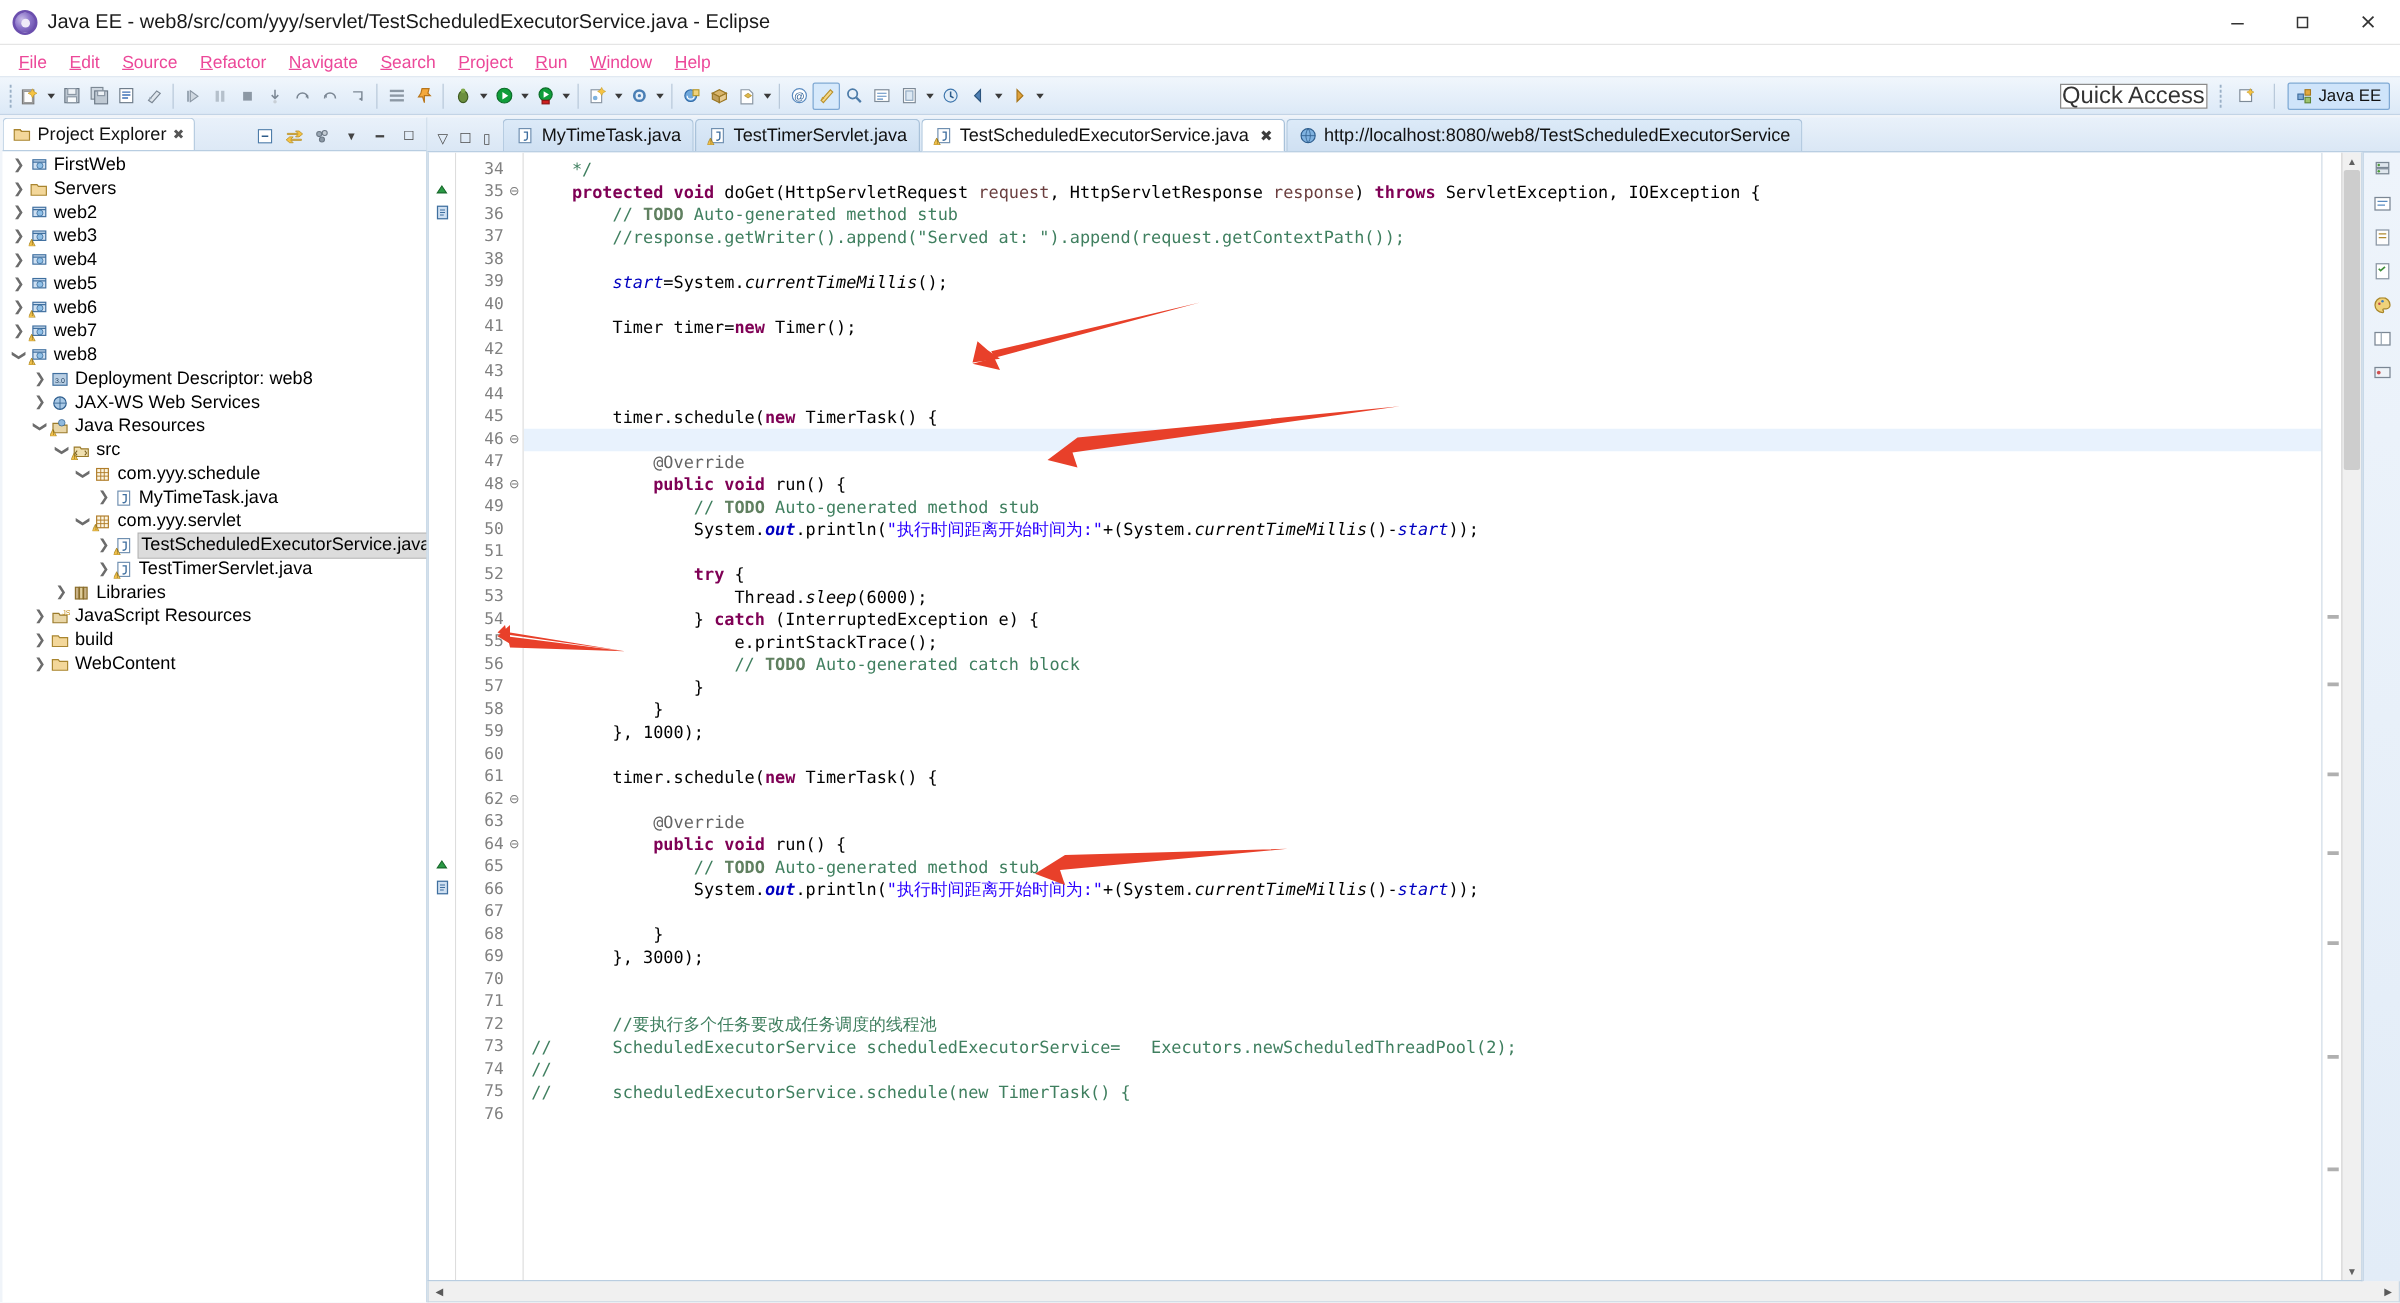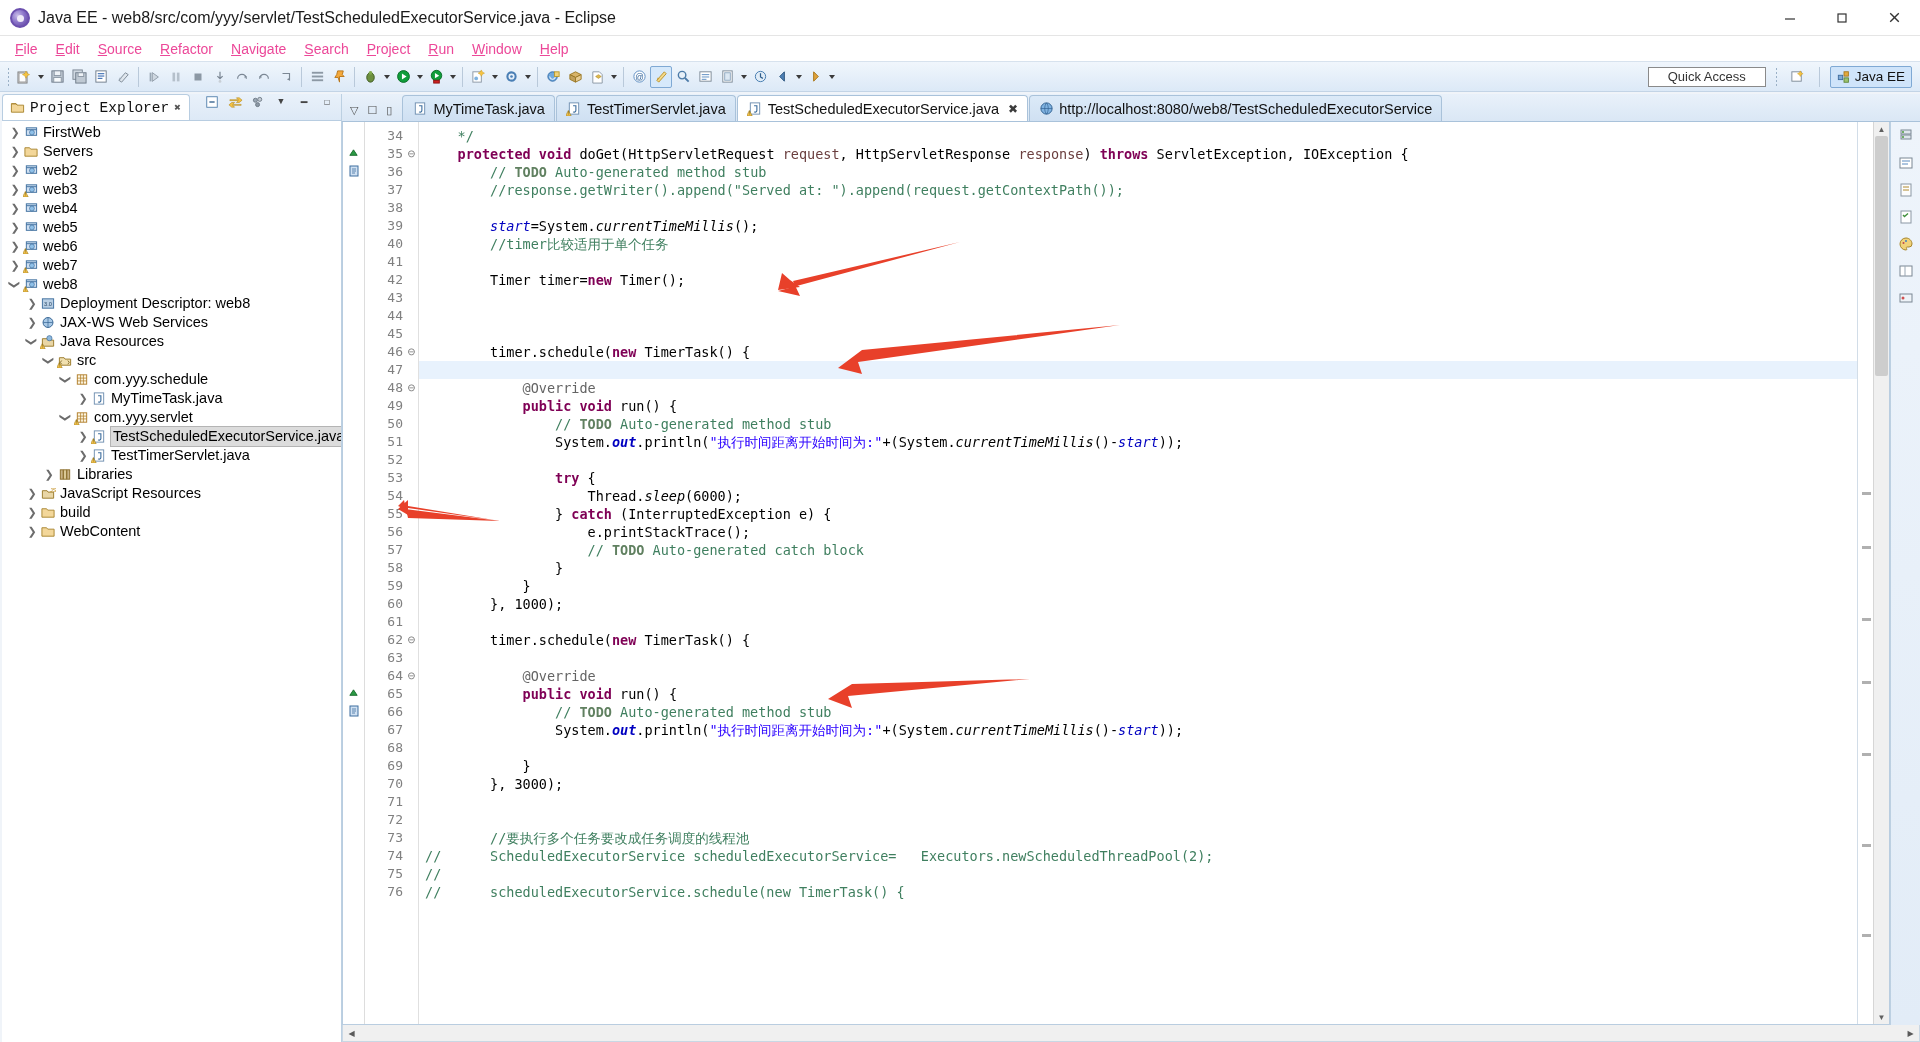--- a/index.html
+++ b/index.html
@@ -83,43 +83,42 @@
   .tb-arrow::after {
     content:""; border-left:3.5px solid transparent; border-right:3.5px solid transparent;
     border-top:4px solid #3a3a3a;
   }
   .quickaccess {
     margin-left: auto;
     display: flex; align-items: center; gap: 6px; padding-right: 4px;
   }
   .qa-box {
     width: 118px; height: 20px; background: #fff; border: 1px solid #8a8a8a;
-    font-size: 13px; color: #333; display: flex; align-items: center; justify-content: center;
+    font-size: 19px; color: #333; display: flex; align-items: center; justify-content: center;
   }
   .persp-btn {
     display:flex; align-items:center; gap:4px; height:22px; padding:0 6px;
     background:#cfe4fa; border:1px solid #7fa9d4; border-radius:2px;
     font-size:13.5px; color:#111; white-space:nowrap;
   }
 
   
   .body { flex: 1 1 auto; display: flex; min-height: 0; background: #f0f4f9; }
 
   
   .leftpanel {
     width: 340px; flex: none; display: flex; flex-direction: column;
     background: #ffffff; border-right: 1px solid #bcd0e2;
     margin: 2px 0 0 2px;
   }
   .pe-tabrow {
-    height: 27px; display: flex; align-items: flex-start;
+    height: 27px; display: flex; align-items: flex-end;
     background: linear-gradient(#e9f1fa, #dde9f6);
     border-bottom: 1px solid #b8cde1;
     position: relative;
-    font-family: Liberation Mono, monospace;
   }
   .pe-tab {
     display: flex; align-items: center; gap: 5px;
     height: 26px; padding: 0 8px 0 7px;
     background: #ffffff;
     border: 1px solid #b8cde1; border-bottom: none;
     border-radius: 4px 4px 0 0;
     font-size: 14.5px; color: #111; white-space: nowrap;
   }
   .pe-tools { margin-left: auto; display: flex; align-items: center; gap: 7px; padding: 0 6px 3px 0; }
@@ -1027,21 +1026,20 @@
               <div class="fold" style="font-size: 10px; color: rgb(122, 122, 122); text-align: center;"></div>
               <div class="fold" style="font-size: 10px; color: rgb(122, 122, 122); text-align: center;"></div>
             </div>
           <div class="codescroll" id="codescroll">
               <div class="code" style="position: relative; padding-left: 6px;">    <span class="cm">*/</span></div>
               <div class="code" style="position: relative; padding-left: 6px;">    <span class="k">protected</span> <span class="k">void</span> doGet(HttpServletRequest <span class="par">request</span>, HttpServletResponse <span class="par">response</span>) <span class="k">throws</span> ServletException, IOException {</div>
               <div class="code" style="position: relative; padding-left: 6px;">        <span class="cm">// <span class="td">TODO</span> Auto-generated method stub</span></div>
               <div class="code" style="position: relative; padding-left: 6px;">        <span class="cm">//response.getWriter().append("Served at: ").append(request.getContextPath());</span></div>
               <div class="code" style="position: relative; padding-left: 6px;">&nbsp;</div>
               <div class="code" style="position: relative; padding-left: 6px;">        <span class="fld">start</span>=System.<span class="mth">currentTimeMillis</span>();</div>
-              <div class="code" style="position: relative; padding-left: 6px;">        <span class="cm">//timer比较适用于单个任务</span></div>
               <div class="code" style="position: relative; padding-left: 6px;">&nbsp;</div>
               <div class="code" style="position: relative; padding-left: 6px;">        Timer timer=<span class="k">new</span> Timer();</div>
               <div class="code" style="position: relative; padding-left: 6px;">&nbsp;</div>
               <div class="code" style="position: relative; padding-left: 6px;">&nbsp;</div>
               <div class="code" style="position: relative; padding-left: 6px;">&nbsp;</div>
               <div class="code" style="position: relative; padding-left: 6px;">        timer.schedule(<span class="k">new</span> TimerTask() {</div>
               <div class="code hl" style="position: relative; padding-left: 6px;">&nbsp;</div>
               <div class="code" style="position: relative; padding-left: 6px;">            <span class="an">@Override</span></div>
               <div class="code" style="position: relative; padding-left: 6px;">            <span class="k">public</span> <span class="k">void</span> run() {</div>
               <div class="code" style="position: relative; padding-left: 6px;">                <span class="cm">// <span class="td">TODO</span> Auto-generated method stub</span></div>

